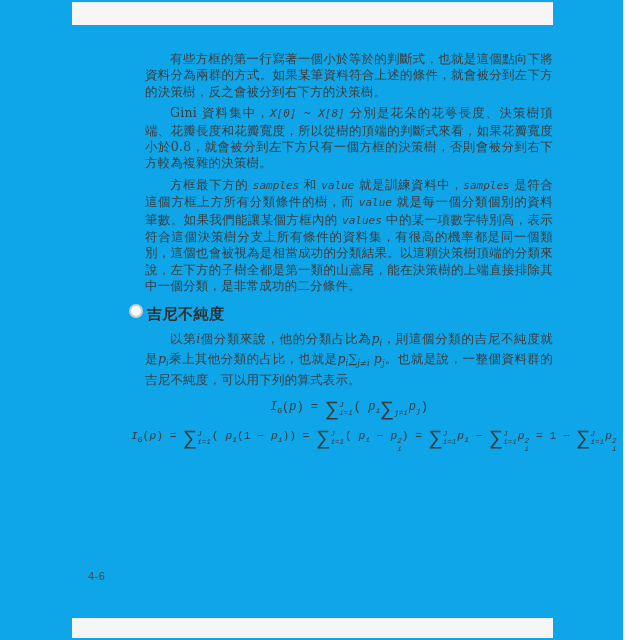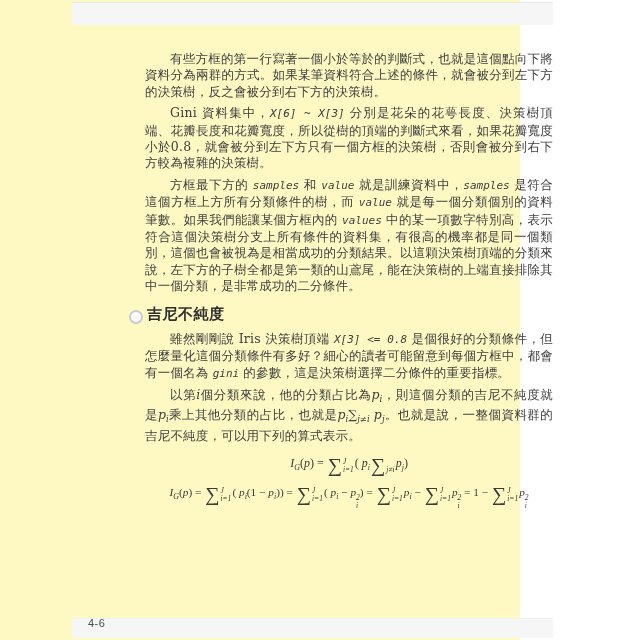--- a/index.html
+++ b/index.html
@@ -1,20 +1,20 @@
 <!DOCTYPE html>
 <html><head>
 <meta charset="utf-8">
 <style>
   html,body{margin:0;padding:0;}
   body{
     width:640px;height:640px;background:#ffffff;overflow:hidden;
     font-family:"DejaVu Serif","Liberation Serif",serif;
   }
-  .page{position:relative;width:520px;height:640px;background:#fef9c3;}
+  .page{position:relative;width:623px;height:640px;background:#0ea5e9;}
 
   
   .band{position:absolute;left:72px;width:481px;background:#f6f6f6;}
   .band-top{top:2px;height:22px;border-top:1px solid #e7e7e7;}
   .band-bottom{top:618px;height:19px;border-top:1px solid #f0f0f0;}
 
   .content{
     position:absolute;left:145px;top:51px;width:408px;
     color:#3d3d3d;font-size:12.5px;line-height:16.4px;
     text-align:justify;letter-spacing:0.2px;
@@ -29,31 +29,31 @@
   .seg-math{font-family:"DejaVu Serif",serif;font-style:italic;letter-spacing:0;}
   .seg-msub{
     font-family:"DejaVu Serif",serif;font-style:italic;
     font-size:8.5px;vertical-align:-3px;letter-spacing:0;
   }
 
   .section-heading{
     margin:9px 0 7px -16px;
     font-family:"Liberation Sans","DejaVu Sans",sans-serif;
     font-size:15px;font-weight:bold;color:#2e2e2e;
-    text-indent:0;display:flex;align-items:flex-end;line-height:20px;
+    text-indent:0;display:flex;align-items:flex-start;line-height:20px;
     letter-spacing:0.5px;
   }
   .hicon{
     display:inline-block;width:10px;height:10px;border-radius:50%;
     border:2px solid #c9cdd1;background:#fbfbfb;margin-right:4px;flex:0 0 auto;
   }
 
   .formula{
     text-align:center;margin:12px 0 10px 0;
-    font-family:Liberation Serif, serif;color:#3a3a3a;
+    font-family:Liberation Mono, monospace;color:#3a3a3a;
     font-size:12px;line-height:normal;letter-spacing:0;
     white-space:nowrap;
   }
   .formula-wide{font-size:11.3px;margin:9px 0 0 -14px;width:436px;}
   .f-t{}
   .f-v{font-style:italic;}
   .f-sub{font-style:italic;font-size:8px;vertical-align:-3px;}
   .f-sum{display:inline-flex;align-items:center;margin:0 1px;vertical-align:-5px;}
   .f-sigma{font-size:20px;line-height:19px;}
   .f-lims{
@@ -65,41 +65,40 @@
   .f-subsup{
     display:inline-flex;flex-direction:column;justify-content:center;
     font-size:7.5px;font-style:italic;line-height:8px;vertical-align:-4px;text-align:left;
   }
   .f-ss-top{min-height:8px;}
   .f-ss-bot{min-height:8px;}
 
   .footer{
     position:absolute;left:88px;top:570px;
     font-family:"Liberation Sans","DejaVu Sans",sans-serif;
-    font-size:11px;color:#4a4a4a;letter-spacing:0.5px;margin-top:47px;
+    font-size:11px;color:#4a4a4a;letter-spacing:0.5px;
   }
 </style>
 </head>
 <body>
 
 <div class="page">
   <div class="band band-top"></div>
   <div class="band band-bottom"></div>
 
   <div class="content">
     <p><span class="seg-t">有些方框的第一行寫著一個小於等於的判斷式，也就是這個點向下將資料分為兩群的方式。如果某筆資料符合上述的條件，就會被分到左下方的決策樹，反之會被分到右下方的決策樹。</span></p>
-    <p><span class="seg-t">Gini 資料集中，</span><span class="seg-code">X[6] ~ X[3]</span><span class="seg-t"> 分別是花朵的花萼長度、決策樹頂端、花瓣長度和花瓣寬度，所以從樹的頂端的判斷式來看，如果花瓣寬度小於0.8，就會被分到左下方只有一個方框的決策樹，否則會被分到右下方較為複雜的決策樹。</span></p>
+    <p><span class="seg-t">Gini 資料集中，</span><span class="seg-code">X[0] ~ X[8]</span><span class="seg-t"> 分別是花朵的花萼長度、決策樹頂端、花瓣長度和花瓣寬度，所以從樹的頂端的判斷式來看，如果花瓣寬度小於0.8，就會被分到左下方只有一個方框的決策樹，否則會被分到右下方較為複雜的決策樹。</span></p>
     <p><span class="seg-t">方框最下方的 </span><span class="seg-code">samples</span><span class="seg-t"> 和 </span><span class="seg-code">value</span><span class="seg-t"> 就是訓練資料中，</span><span class="seg-code">samples</span><span class="seg-t"> 是符合這個方框上方所有分類條件的樹，而 </span><span class="seg-code">value</span><span class="seg-t"> 就是每一個分類個別的資料筆數。如果我們能讓某個方框內的 </span><span class="seg-code">values</span><span class="seg-t"> 中的某一項數字特別高，表示符合這個決策樹分支上所有條件的資料集，有很高的機率都是同一個類別，這個也會被視為是相當成功的分類結果。以這顆決策樹頂端的分類來說，左下方的子樹全都是第一類的山鳶尾，能在決策樹的上端直接排除其中一個分類，是非常成功的二分條件。</span></p>
 
     <h2 class="section-heading">
       <span class="hicon"></span>
       <span>吉尼不純度</span>
     </h2>
 
-    <p><span class="seg-t">雖然剛剛說 Iris 決策樹頂端 </span><span class="seg-code">X[3] &lt;= 0.8</span><span class="seg-t"> 是個很好的分類條件，但怎麼量化這個分類條件有多好？細心的讀者可能留意到每個方框中，都會有一個名為 </span><span class="seg-code">gini</span><span class="seg-t"> 的參數，這是決策樹選擇二分條件的重要指標。</span></p>
     <p><span class="seg-t">以第</span><span class="seg-math">i</span><span class="seg-t">個分類來說，他的分類占比為</span><span class="seg-math">p</span><span class="seg-msub">i</span><span class="seg-t">，則這個分類的吉尼不純度就是</span><span class="seg-math">p</span><span class="seg-msub">i</span><span class="seg-t">乘上其他分類的占比，也就是</span><span class="seg-math">p</span><span class="seg-msub">i</span><span class="seg-math">∑</span><span class="seg-msub">j≠i</span><span class="seg-math"> p</span><span class="seg-msub">j</span><span class="seg-t">。也就是說，一整個資料群的吉尼不純度，可以用下列的算式表示。</span></p>
 
     <div class="formula"><span class="f-v">I</span><span class="f-sub">G</span><span class="f-t">(</span><span class="f-v">p</span><span class="f-t">) = </span><span class="f-sum">
           <span class="f-sigma">∑</span>
           <span class="f-lims">
             <span class="f-lim-top">J</span>
             <span class="f-lim-bot">i=1</span>
           </span>
         </span><span class="f-t">( </span><span class="f-v">p</span><span class="f-sub">i</span><span class="f-sum">
           <span class="f-sigma">∑</span>

